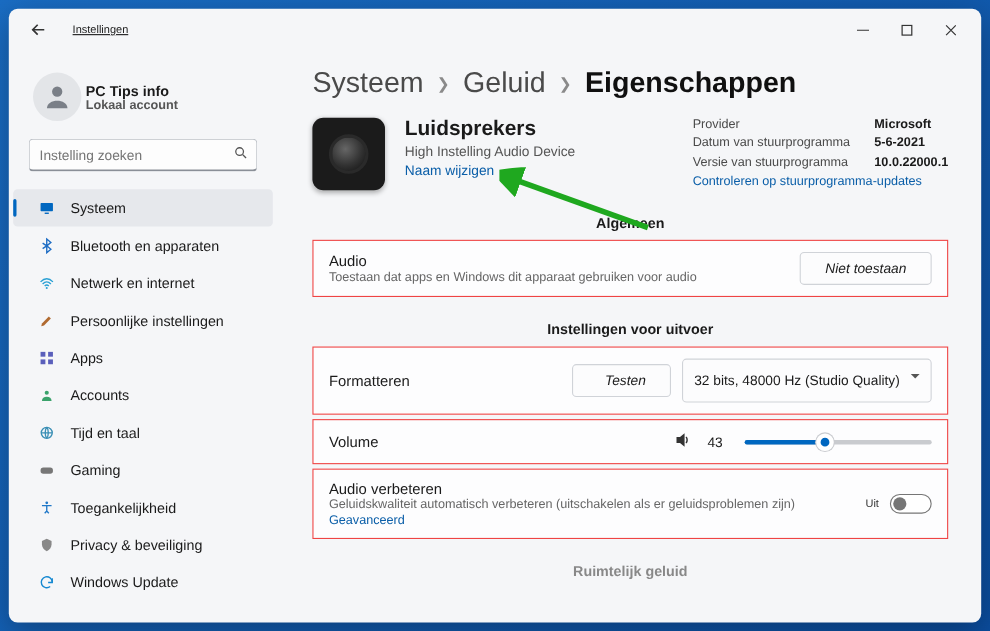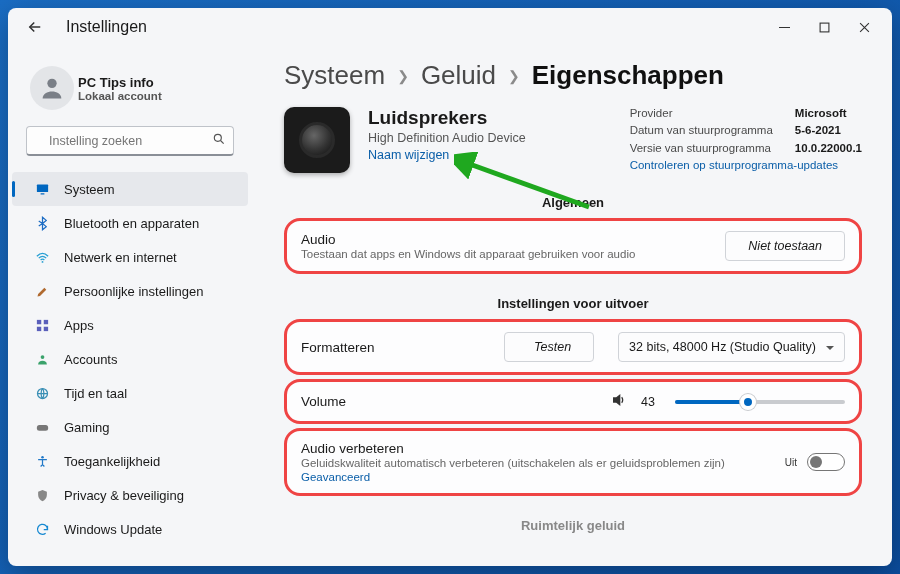--- a/index.html
+++ b/index.html
@@ -24,37 +24,37 @@
     flex-direction: column;
     overflow: hidden;
   }
   .titlebar {
     height: 38px;
     display: flex;
     align-items: center;
     padding: 0 8px 0 18px;
   }
   .back-icon { width: 18px; height: 18px; color: #333; }
-  .app-title { margin-left: 22px; font-size: 16px; color: #1a1a1a; }
+  .app-title { margin-left: 22px; font-size: 10px; color: #1a1a1a; text-decoration: underline; }
   .win-controls { margin-left: auto; display: flex; gap: 0; }
   .win-btn { width: 40px; height: 30px; display: flex; align-items: center; justify-content: center; color: #333; }
   .win-btn svg { width: 11px; height: 11px; }
 
   .content-area { display: flex; flex: 1; overflow: hidden; }
   .sidebar { width: 248px; padding: 8px 4px 8px 0; display: flex; flex-direction: column; }
   .user-block { display: flex; align-items: center; gap: 4px; padding: 12px 14px 16px 22px; }
   .avatar { width: 44px; height: 44px; border-radius: 50%; background: #e3e5e8; display:flex; align-items:center; justify-content:center; }
   .avatar svg { width: 28px; height: 28px; color: #7a7f87; }
   .user-name { font-weight: 600; font-size: 13px; }
   .user-sub { font-size: 11.5px; color: #555; font-weight: bold; }
   .search-wrap { padding: 0 18px 14px 18px; }
   .search-box {
     display: flex; align-items: center;
     border: 1px solid #bfc3c9; border-bottom: 2px solid #8a8f97;
-    background: #fdfdfd; border-radius: 4px; height: 30px; padding: 0 20px;
+    background: #fdfdfd; border-radius: 4px; height: 30px; padding: 0 7px;
   }
   .search-input { border: none; outline: none; flex: 1; background: transparent; font-size: 12.5px; }
   .nav { display: flex; flex-direction: column; padding-top: 2px; }
   .nav-item {
     display: flex; align-items: center; gap: 14px;
     height: 34px; padding: 0 16px 0 22px;
     border-radius: 4px; margin: 0 4px 0 4px;
     font-size: 13px; color: #1a1a1a;
     position: relative;
   }
@@ -80,35 +80,35 @@
   .speaker-circle { width: 36px; height: 36px; border-radius: 50%; background: radial-gradient(circle at 40% 35%, #666 0%, #333 55%, #111 100%); border: 3px solid #2a2a2a; }
   .device-center { display:flex; flex-direction:column; }
   .device-title { font-size: 19px; font-weight: 600; }
   .device-sub { font-size: 12.5px; color: #555; margin-top: 2px; }
   .device-link { font-size: 12.5px; color: #0a5ea8; margin-top: 3px; }
   .device-right { margin-left: auto; font-size: 11.5px; display: grid; grid-template-columns: auto auto; column-gap: 22px; row-gap: 3px; color: #4a4a4a; }
   .device-right .val { font-weight: 600; color: #1a1a1a; }
   .device-right .link { color: #0a5ea8; grid-column: 1 / span 2; }
   .section-label { font-size: 13px; font-weight: 700; margin-top: 22px; margin-bottom: 8px; text-align: center; }
   .card {
-    background: #fdfdfe; border: 3px solid #ef4444; border-radius: 16px;
+    background: #fdfdfe; border: 1px solid #ef4444; border-radius: 0;
     padding: 10px 14px; display:flex; align-items:center;
     margin-bottom: 4px;
   }
   .card .card-main { flex: 1; }
   .ct { font-size: 13.5px; }
   .csub { font-size: 11.5px; color: #666; margin-top: 1px; }
   .csub .link { color: #0a5ea8; display:block; margin-top:2px; }
   .pill-btn {
     height: 30px; padding: 0 22px; border:1px solid #d0d3d8; border-radius: 4px;
     background:#fcfcfd; font-size: 12.5px; display:flex; align-items:center;font-style:italic;
   }
   .format-row .pill-btn { min-width: 90px; justify-content:center;padding-left:29px; }
   .dropdown {
-    height: 30px; padding: 0 28px 0 10px; border:1px solid #d0d3d8; border-radius: 4px;
+    height: 40px; padding: 0 28px 0 10px; border:1px solid #d0d3d8; border-radius: 4px;
     background:#fcfcfd; font-size: 12.5px; display:flex; align-items:center; position:relative;
     min-width: 210px;
   }
   .dropdown::after { content:""; position:absolute; right:10px; top:13px; border:4px solid transparent; border-top-color:#555; }
   .volume-row { gap: 14px; }
   .vol-ico svg { width:16px; height:16px; color:#333; }
   .vol-num { font-size: 12.5px; margin-right:6px; }
   .slider {
     flex: 1; height: 4px; background:#c9cbcf; border-radius: 2px; position:relative; max-width: 170px;
   }
@@ -297,21 +297,21 @@
         <span class="bc-sep">❯</span>
         <span class="bc-item strong">Eigenschappen</span>
       </div>
 
       <div class="device-row">
         <div class="device-icon-box">
           <div class="speaker-circle"></div>
         </div>
         <div class="device-center">
           <div class="device-title">Luidsprekers</div>
-          <div class="device-sub">High Definition Audio Device</div>
+          <div class="device-sub">High Instelling Audio Device</div>
           <div class="device-link">Naam wijzigen</div>
         </div>
         <div class="device-right">
           <span>Provider</span>
           <span class="val">Microsoft</span>
           <span>Datum van stuurprogramma</span>
           <span class="val">5-6-2021</span>
           <span>Versie van stuurprogramma</span>
           <span class="val">10.0.22000.1</span>
           <span class="link">Controleren op stuurprogramma-updates</span>
@@ -323,21 +323,21 @@
       <div class="card">
         <div class="card-main">
           <div class="ct">Audio</div>
           <div class="csub">Toestaan dat apps en Windows dit apparaat gebruiken voor audio</div>
         </div>
         <div class="pill-btn">Niet toestaan</div>
       </div>
 
       <div class="section-label">Instellingen voor uitvoer</div>
 
-      <div class="card format-row" style="gap:24px;">
+      <div class="card format-row" style="gap:10px;">
         <div class="card-main">
           <div class="ct">Formatteren</div>
         </div>
         <div class="pill-btn">Testen</div>
         <div class="dropdown">32 bits, 48000 Hz (Studio Quality)</div>
       </div>
 
       <div class="card volume-row">
         <div class="card-main">
           <div class="ct">Volume</div>

